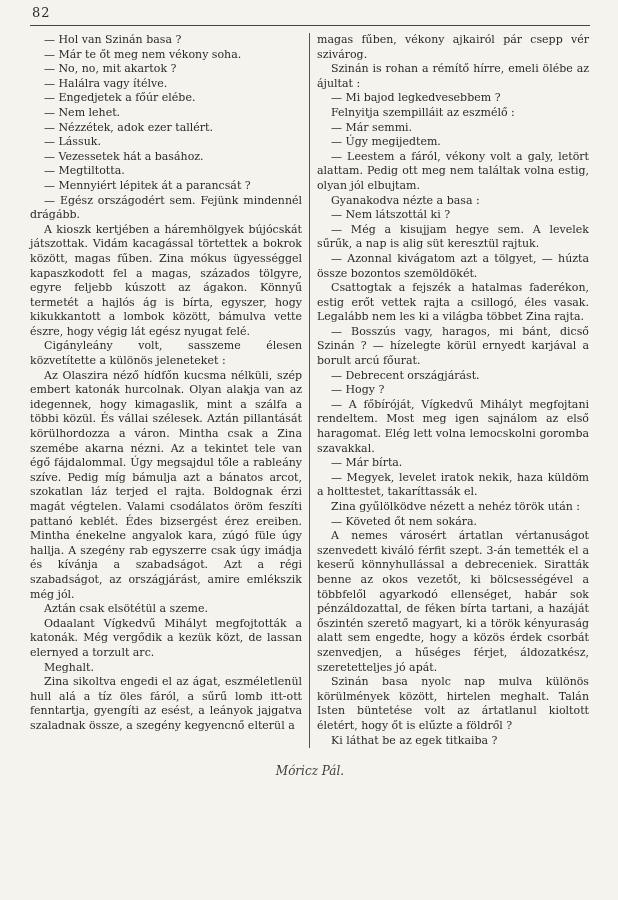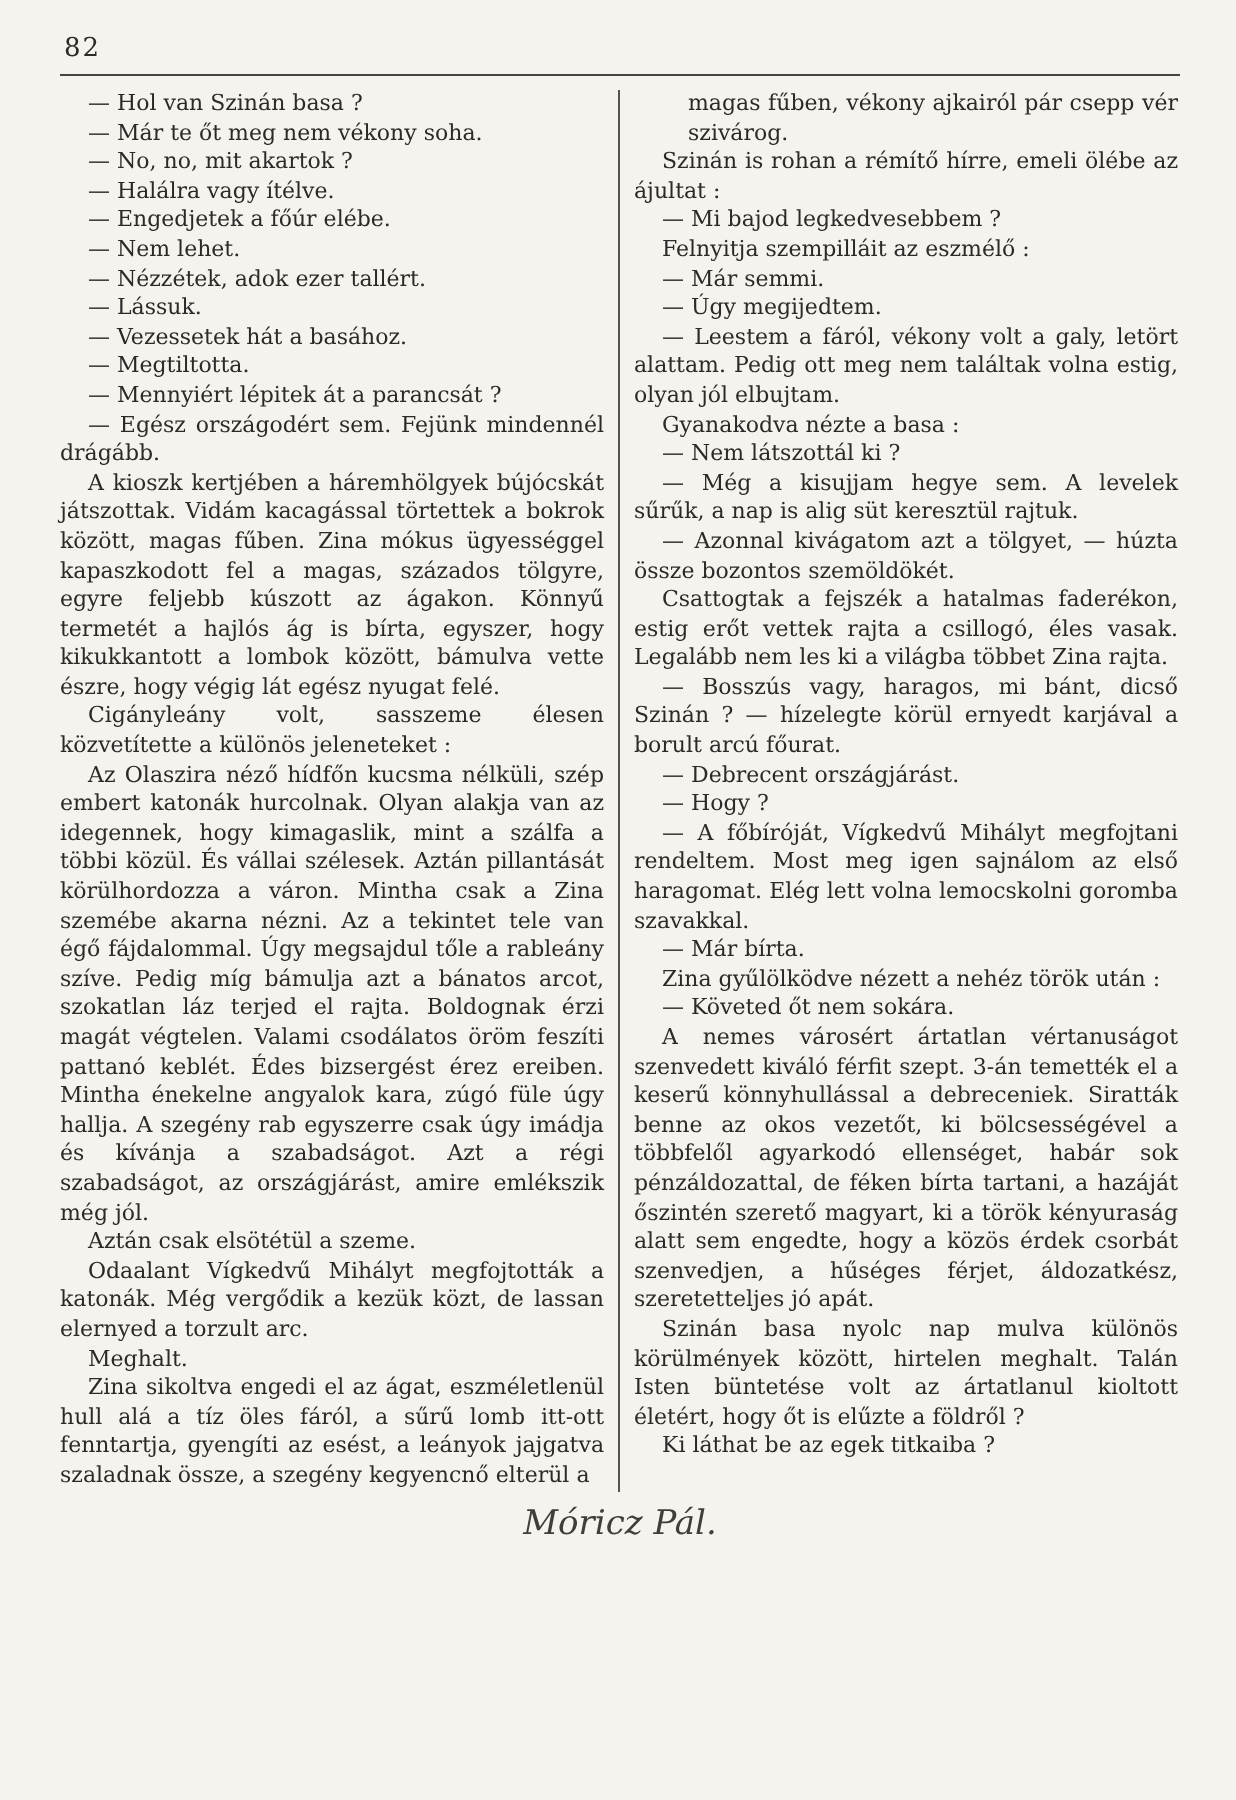--- a/index.html
+++ b/index.html
@@ -2,34 +2,34 @@
 <html lang="hu"><head>
 <meta charset="utf-8">
 <style>
   html, body { margin: 0; padding: 0; }
   body {
     width: 618px; height: 900px; overflow: hidden;
     background: #f5f3ee;
     font-family: "DejaVu Serif", "Liberation Serif", serif;
     color: #2b2a28;
   }
-  .page { box-sizing: border-box; width: 618px; height: 900px; padding: 16px 28px 0 30px; }
+  .page { box-sizing: border-box; width: 618px; height: 900px; padding: 4px 28px 0 30px; }
   .header { position: relative; height: 18px; }
   .page-num { position: absolute; left: 2px; top: 1px; font-size: 13px; letter-spacing: 1px; }
   .header-title { display: block; text-align: center; font-style: italic; font-size: 12.3px; letter-spacing: 0.3px; }
   .header-rule { border-top: 1.4px solid #47443f; margin-top: 3px; }
   .columns { display: flex; margin-top: 7px; align-items: stretch; }
   .col {
     width: 272px; font-size: 11px; line-height: 14.6px;
     text-align: justify; hyphens: auto; -webkit-hyphens: auto;
   }
   .col p { margin: 0; text-indent: 14px; }
   .col-divider { width: 1px; background: #56534d; margin: 0 7px; }
-  [data-name="right-column"] p:first-child { text-indent: 0; margin-left: 27px; }
-  .footer { margin-top: 6px; text-align: center; font-style: italic; font-size: 17px; color: #403e3a; }
+  [data-name="right-column"] p:first-child { text-indent: 0; }
+  .footer { margin-top: 16px; text-align: center; font-style: italic; font-size: 12px; color: #403e3a; }
 </style>
 </head>
 <body>
 
 <div class="page" data-name="book-page">
   <div class="header" data-name="page-header">
     <span class="page-num" data-name="page-number">82</span>
   </div>
   <div class="header-rule" data-name="header-rule"></div>
   <div class="columns" data-name="text-columns">
@@ -66,20 +66,21 @@
         <p data-name="paragraph">Gyanakodva nézte a basa :</p>
         <p data-name="paragraph">— Nem látszottál ki ?</p>
         <p data-name="paragraph">— Még a kisujjam hegye sem. A levelek sűrűk, a nap is alig süt keresztül rajtuk.</p>
         <p data-name="paragraph">— Azonnal kivágatom azt a tölgyet, — húzta össze bozontos szemöldökét.</p>
         <p data-name="paragraph">Csattogtak a fejszék a hatalmas faderékon, estig erőt vettek rajta a csillogó, éles vasak. Legalább nem les ki a világba többet Zina rajta.</p>
         <p data-name="paragraph">— Bosszús vagy, haragos, mi bánt, dicső Szinán ? — hízelegte körül ernyedt karjával a borult arcú főurat.</p>
         <p data-name="paragraph">— Debrecent országjárást.</p>
         <p data-name="paragraph">— Hogy ?</p>
         <p data-name="paragraph">— A főbíróját, Vígkedvű Mihályt megfojtani rendeltem. Most meg igen sajnálom az első haragomat. Elég lett volna lemocskolni goromba szavakkal.</p>
         <p data-name="paragraph">— Már bírta.</p>
+        <p data-name="paragraph">— Megyek, levelet iratok nekik, haza küldöm a holttestet, takaríttassák el.</p>
         <p data-name="paragraph">Zina gyűlölködve nézett a nehéz török után :</p>
         <p data-name="paragraph">— Követed őt nem sokára.</p>
         <p data-name="paragraph">A nemes városért ártatlan vértanuságot szenvedett kiváló férfit szept. 3-án temették el a keserű könnyhullással a debreceniek. Siratták benne az okos vezetőt, ki bölcsességével a többfelől agyarkodó ellenséget, habár sok pénzáldozattal, de féken bírta tartani, a hazáját őszintén szerető magyart, ki a török kényuraság alatt sem engedte, hogy a közös érdek csorbát szenvedjen, a hűséges férjet, áldozatkész, szeretetteljes jó apát.</p>
         <p data-name="paragraph">Szinán basa nyolc nap mulva különös körülmények között, hirtelen meghalt. Talán Isten büntetése volt az ártatlanul kioltott életért, hogy őt is elűzte a földről ?</p>
         <p data-name="paragraph">Ki láthat be az egek titkaiba ?</p>
       </div>
   </div>
   <div class="footer" data-name="story-signature">Móricz Pál.</div>
 </div>
 

